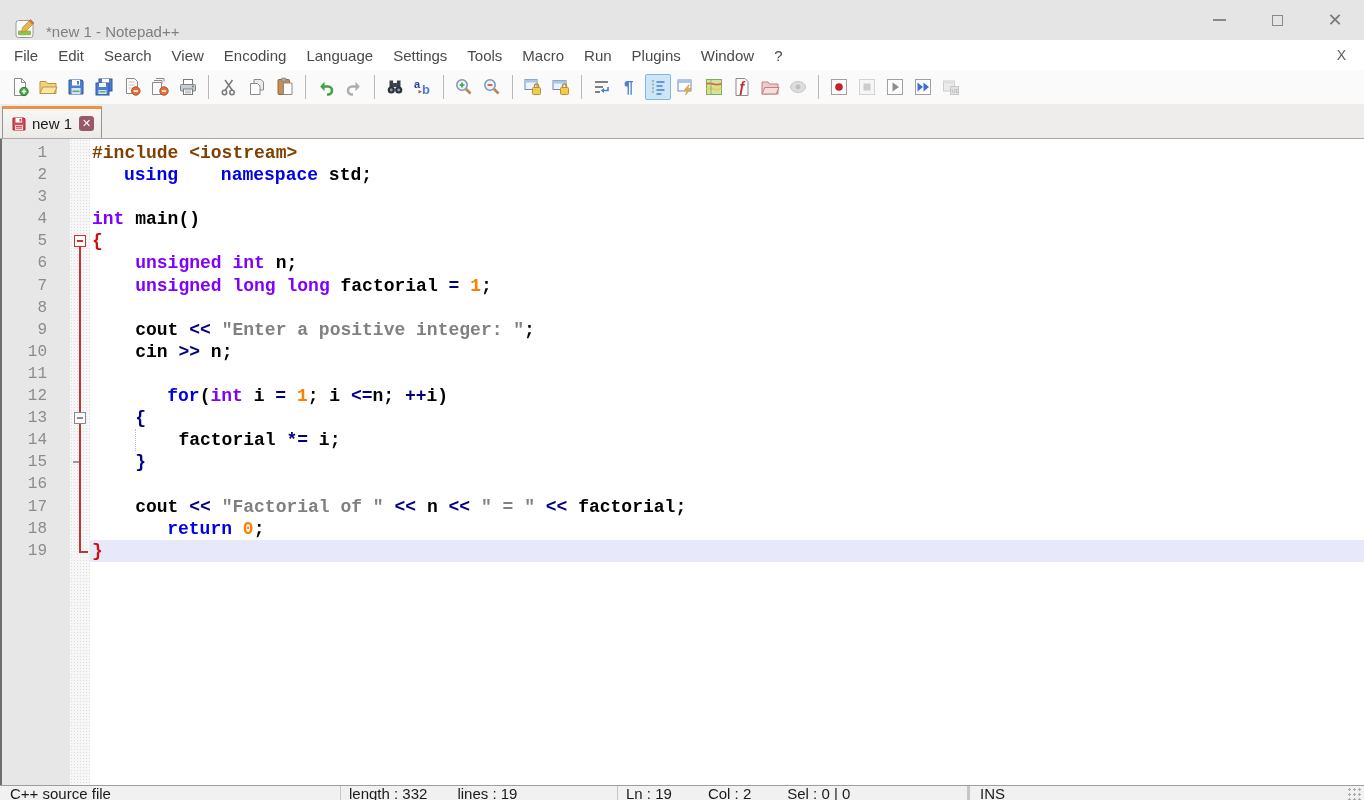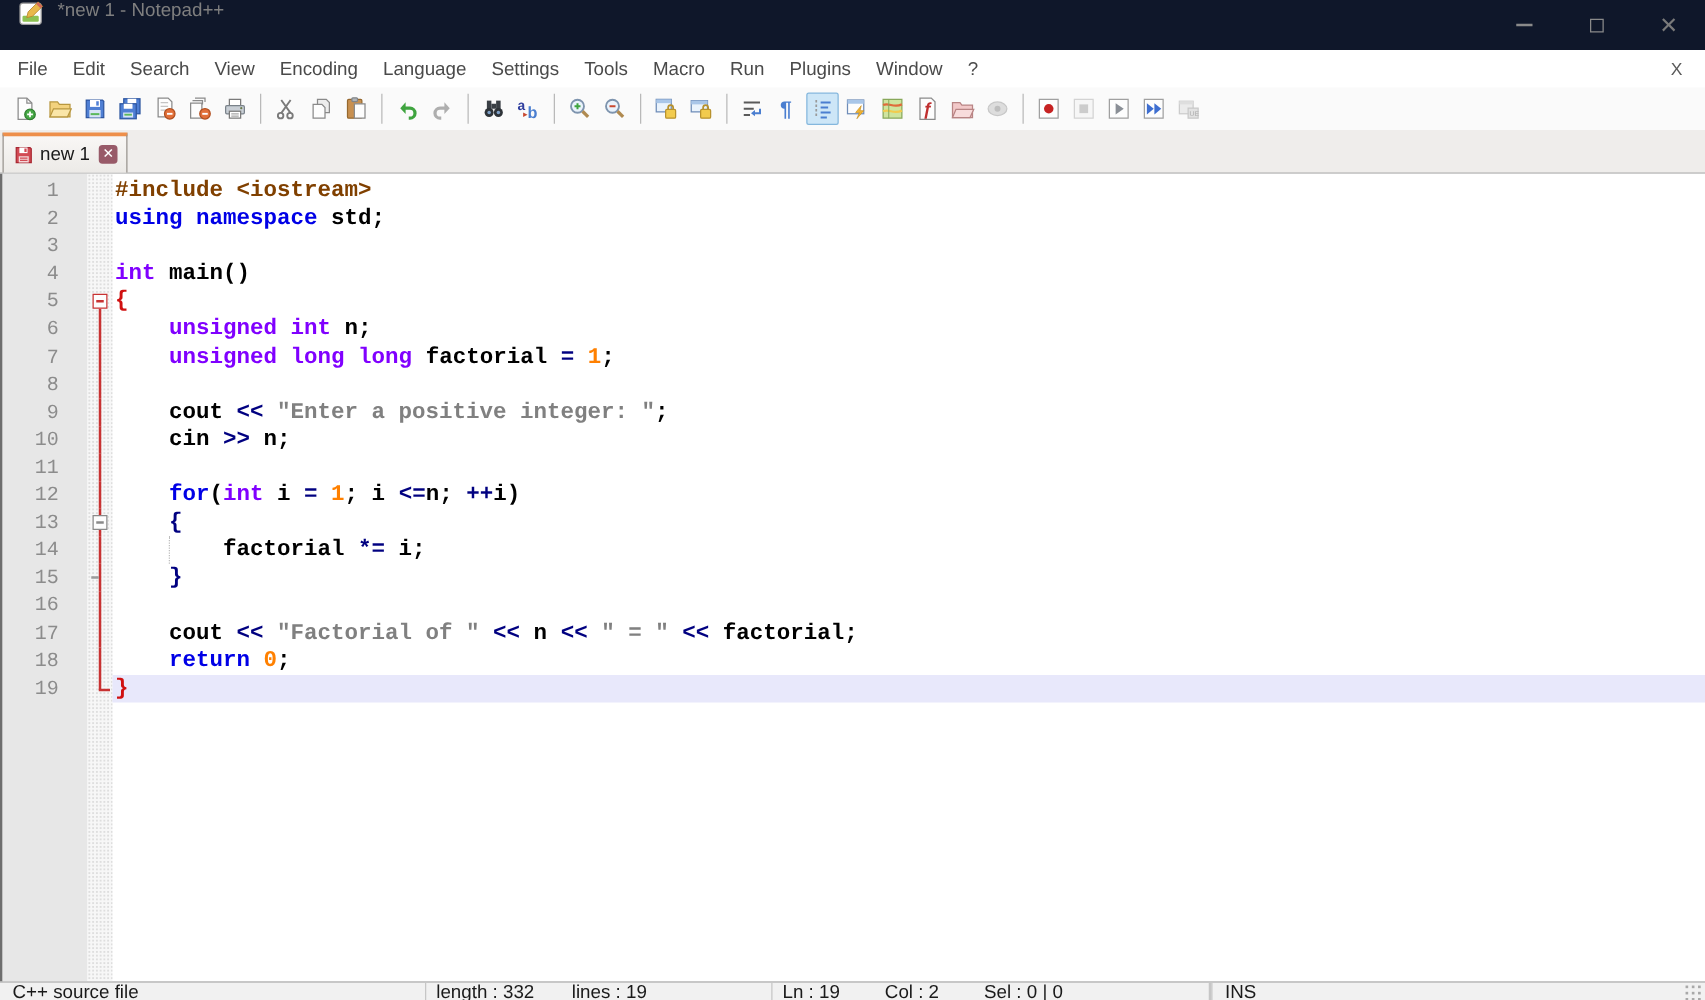--- a/index.html
+++ b/index.html
@@ -1,21 +1,21 @@
 <!DOCTYPE html>
 <html style="--c-kw: #0000E6; --c-type: #8000FF; --c-op: #000080; --c-str: #808080; --c-num: #FF8000; --c-pre: #804000; --c-brace: #D01010; --c-curline: #E8E8FB; --c-foldred: #C83232;"><head>
 <meta charset="utf-8">
 <style>
   * { margin:0; padding:0; box-sizing:border-box; }
   html,body { width:1364px; height:800px; overflow:hidden; background:#fff;
               font-family:"Liberation Sans","DejaVu Sans",sans-serif; }
   #app { position:relative; width:1364px; height:800px; display:flex; flex-direction:column; }
 
   
-  .titlebar { height:40px; background:#0f172a; display:flex; align-items:flex-start; }
+  .titlebar { height:40px; background:#e5e5e5; display:flex; align-items:flex-end; }
   .titlebar .logo { width:22px; height:22px; margin:0 10px 0 14px; }
   .titlebar .title { font-size:15px; color:#7F7F7F; }
   .win-controls { margin-left:auto; display:flex; height:100%; }
   .win-btn { width:58px; height:100%; display:flex; align-items:center; justify-content:center; color:#7A7A7A; font-size:15px; cursor:default; }
   .win-btn .sq { width:11px; height:11px; border:1px solid #8A8A8A; display:inline-block; }
   .win-btn.minimize span.bar { width:13px; height:1.5px; background:#8A8A8A; display:inline-block; }
   .win-btn.close { font-size:18px; }
 
   
   .menubar { height:30px; background:#fff; display:flex; align-items:center; padding-left:4px;justify-content:flex-end; }
@@ -43,21 +43,21 @@
   .col-fold   { width:20px; background:#F7F7F7; padding-top:3px;
                 background-image:radial-gradient(circle,#DEDEDE 0.7px,transparent 0.9px); background-size:3px 3px; }
   .col-code   { flex:1; padding-top:3px; font-family:"Liberation Mono","DejaVu Sans Mono",monospace; }
   .num-cell { height:22.1px; text-align:right; padding-right:23px; font-family:"Liberation Mono","DejaVu Sans Mono",monospace;
               font-size:16px; line-height:22.1px; color:#8C8C8C; }
   .fold-cell { height:22.1px; position:relative; }
   .code-cell { height:22.1px; position:relative; white-space:pre; font-size:18px; line-height:22.1px; font-weight:bold; padding-left:2px; color:#000; }
   .code-cell.cur { background:var(--c-curline); }
 
   .seg-p { color:#000000; }
-  .seg-k { color:var(--c-kw); }
+  .seg-k { color:var(--c-kw);margin-left:32px; }
   .seg-y { color:var(--c-type); }
   .seg-o { color:var(--c-op); }
   .seg-s { color:var(--c-str); }
   .seg-n { color:var(--c-num); }
   .seg-d { color:var(--c-pre); }
   .seg-b { color:var(--c-brace); }
 
   .guide { position:absolute; top:0; bottom:0; width:0; border-left:1px dotted #BDBDBD; }
 
   

